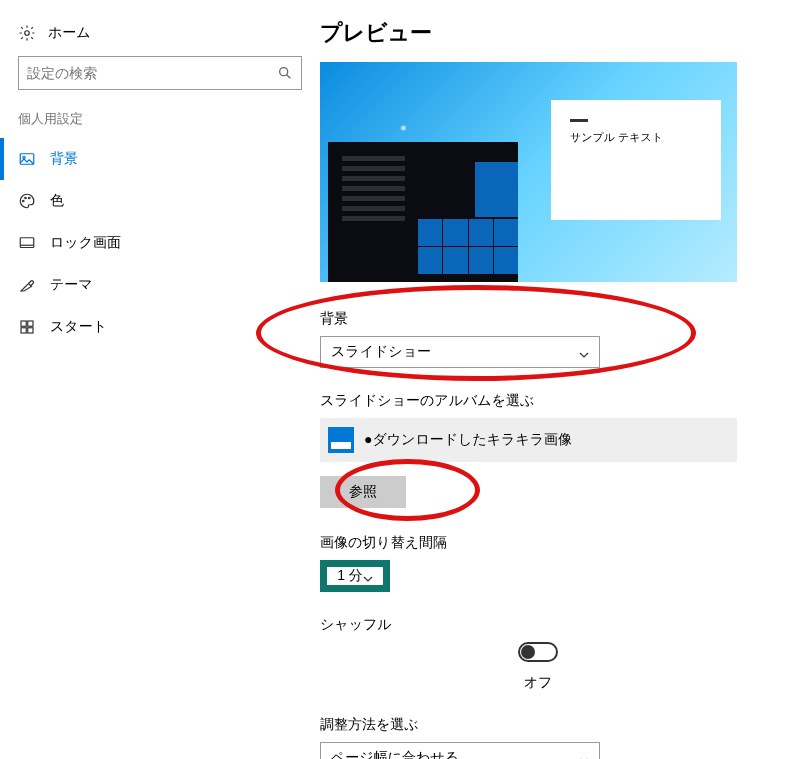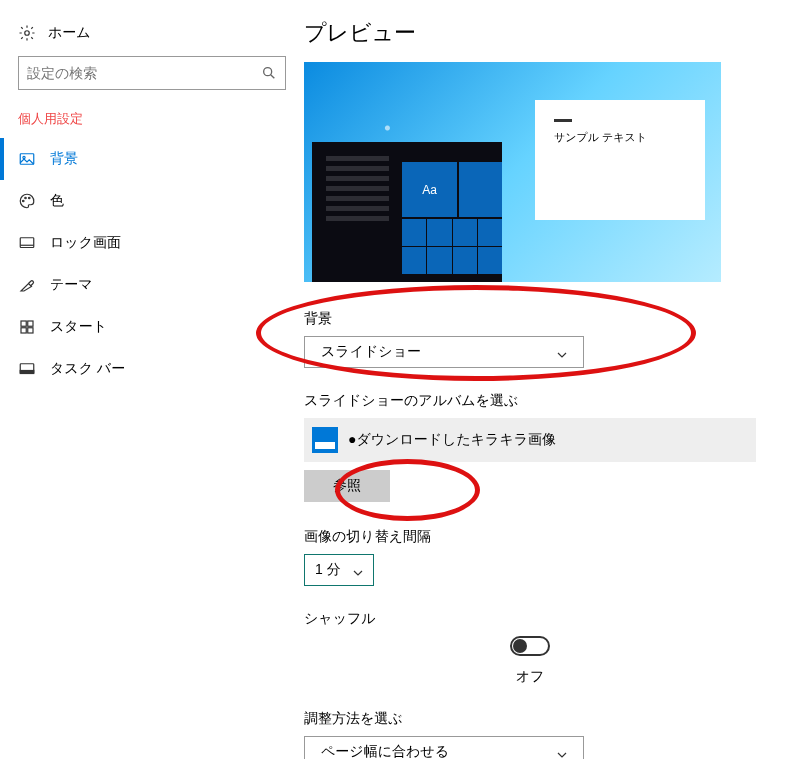--- a/index.html
+++ b/index.html
@@ -4,52 +4,52 @@
   <style>
     * { box-sizing: border-box; margin: 0; padding: 0; }
     body { font-family: "Yu Gothic UI", "Meiryo", sans-serif; font-size: 14px; color: #000; background: #fff; width: 786px; height: 759px; overflow: hidden; position: relative; }
     .container { display: flex; height: 100%; }
     .sidebar { width: 320px; padding: 18px 0 0 0; }
     .home-row { display: flex; padding: 6px 18px 14px 18px; gap: 12px; }
     .gear-icon { width: 18px; height: 18px; display: inline-flex; align-items: center; justify-content: center; }
     .search-box { margin: 0 18px 20px 18px; border: 1px solid #999; display: flex; align-items: center; height: 32px; padding: 16px 8px; }
     .search-box input { border: none; outline: none; flex: 1; font-size: 14px; color: #666; background: transparent; }
     .search-icon { width: 16px; height: 16px; color: #555; }
-    .section-label { padding: 0 18px 10px 18px; color: #ef4444; font-size: 13px; }
+    .section-label { padding: 0 18px 10px 18px; color: #737373; font-size: 13px; }
     .nav-item { display: flex; align-items: center; padding: 12px 18px; gap: 14px; cursor: pointer; position: relative; }
     .nav-item.active { color: #0078d7; }
     .nav-item.active::before { content: ""; position: absolute; left: 0; top: 0; bottom: 0; width: 4px; background: #0078d7; }
     .nav-icon { width: 18px; height: 18px; display: inline-flex; align-items: center; justify-content: center; }
     .content { flex: 1; padding: 18px 30px 0 0; }
-    .content h2 { font-weight: normal; font-size: 22px; margin-bottom: 14px; }
+    .content h2 { font-weight: bold; font-size: 22px; margin-bottom: 14px; }
     .preview-box { width: 417px; height: 220px; background: linear-gradient(135deg, #0b8be0 0%, #66d3ff 50%, #b5ecff 100%); position: relative; margin-bottom: 28px; }
     .preview-sparkle { position: absolute; inset: 0; background-image:
       radial-gradient(circle at 20% 30%, rgba(255,255,255,.6) 2px, transparent 3px),
       radial-gradient(circle at 80% 20%, rgba(255,255,255,.7) 3px, transparent 4px),
       radial-gradient(circle at 65% 70%, rgba(255,255,255,.5) 2px, transparent 3px),
       radial-gradient(circle at 40% 60%, rgba(255,255,255,.6) 2px, transparent 3px),
       radial-gradient(circle at 90% 55%, rgba(255,255,255,.4) 1px, transparent 2px),
       radial-gradient(circle at 15% 75%, rgba(255,255,255,.5) 2px, transparent 3px);
     }
     .preview-desktop { position: absolute; left: 8px; bottom: 0; width: 190px; height: 140px; background: #0b0b12; }
     .preview-tiles { position: absolute; left: 90px; top: 20px; width: 100px; height: 110px; }
     .tile-big { position: absolute; left: 0; top: 0; width: 55px; height: 55px; background: #0a66b8; display: flex; align-items: center; justify-content: center; color: #fff; font-size: 12px; }
     .tile-grid { position: absolute; left: 0; top: 57px; width: 100px; height: 55px; display: grid; grid-template-columns: repeat(4, 1fr); grid-template-rows: repeat(2, 1fr); gap: 1px; }
     .tile-grid div { background: #0a66b8; }
     .tile-accent { position: absolute; left: 57px; top: 0; width: 43px; height: 55px; background: #0a66b8; }
     .preview-listcol { position: absolute; left: 8px; top: 8px; width: 75px; height: 120px; display: flex; flex-direction: column; gap: 5px; padding: 6px; }
     .preview-listcol div { height: 5px; background: #2d2d34; }
     .preview-window { position: absolute; right: 16px; top: 38px; width: 170px; height: 120px; background: #fff; padding: 19px; font-size: 11px; }
     .preview-window-bar { width: 18px; height: 3px; background: #333; margin-bottom: 8px; }
     .field-label { font-size: 14px; margin-bottom: 8px; }
-    .select-box { border: 1px solid #999; width: 280px; height: 32px; display: flex; align-items: center; padding: 0 16px; margin-bottom: 24px; justify-content: space-between; cursor: pointer; text-align: right; }
+    .select-box { border: 1px solid #999; width: 280px; height: 32px; display: flex; align-items: center; padding: 0 10px; margin-bottom: 24px; justify-content: space-between; cursor: pointer; text-align: right; }
     .select-box.small { width: 280px; }
-    .select-mini { border: 1px solid #0f766e; width: 70px; height: 32px; display: flex; align-items: center; padding: 0 10px; margin-bottom: 24px; justify-content: space-between; cursor: pointer; }
+    .select-mini { border: 7px solid #0f766e; width: 70px; height: 32px; display: flex; align-items: center; padding: 0 10px; margin-bottom: 24px; justify-content: center; cursor: pointer; }
     .chev { width: 10px; height: 10px; }
-    .album-row { background: #eee; height: 44px; display: flex; align-items: center; padding: 8px 8px; gap: 10px; margin-bottom: 8px; width: 452px; }
+    .album-row { background: #eee; height: 44px; display: flex; align-items: center; padding: 8px 8px; gap: 10px; margin-bottom: 14px; width: 417px; }
     .folder-icon { width: 26px; height: 26px; background: #0078d7; position: relative; }
     .folder-icon::after { content: ""; position: absolute; left: 3px; right: 3px; bottom: 4px; height: 7px; background: #fff; }
     .browse-btn { background: #ccc; border: none; width: 86px; height: 32px; font-size: 14px; cursor: pointer; margin-bottom: 26px; font-family: Liberation Serif, serif; }
     .toggle-row { display: flex; align-items: center; gap: 12px; margin-bottom: 24px; flex-direction: column; }
     .toggle { width: 40px; height: 20px; border: 2px solid #333; border-radius: 10px; position: relative; cursor: pointer; }
     .toggle-knob { position: absolute; left: 1px; top: 1px; width: 14px; height: 14px; background: #333; border-radius: 50%; }
     .annot-ellipse { position: absolute; border: 5px solid #d11; border-radius: 50%; pointer-events: none; }
   </style>
 </head>
 <body>
@@ -119,47 +119,37 @@
       <span class="nav-icon">
         <svg viewBox="0 0 24 24" width="18" height="18" fill="none" stroke="#333" stroke-width="1.6">
             <rect x="4" y="4" width="7" height="7"></rect>
             <rect x="13" y="4" width="7" height="7"></rect>
             <rect x="4" y="13" width="7" height="7"></rect>
             <rect x="13" y="13" width="7" height="7"></rect>
           </svg>
       </span>
       <span>スタート</span>
     </div>
-    <div class="nav-item">
-      <span class="nav-icon">
-        <svg viewBox="0 0 24 24" width="18" height="18" fill="none" stroke="#333" stroke-width="1.6">
-            <rect x="3" y="5" width="18" height="13" rx="1"></rect>
-            <rect x="3" y="14" width="18" height="4" fill="#333"></rect>
-          </svg>
-      </span>
-      <span>タスク バー</span>
-    </div>
   </div>
 
   <div class="content">
     <h2>プレビュー</h2>
     <div class="preview-box">
       <div class="preview-sparkle"></div>
       <div class="preview-desktop">
         <div class="preview-listcol">
             <div></div>
             <div></div>
             <div></div>
             <div></div>
             <div></div>
             <div></div>
             <div></div>
           </div>
         <div class="preview-tiles">
-          <div class="tile-big">Aa</div>
           <div class="tile-accent"></div>
           <div class="tile-grid">
               <div></div>
               <div></div>
               <div></div>
               <div></div>
               <div></div>
               <div></div>
               <div></div>
               <div></div>

